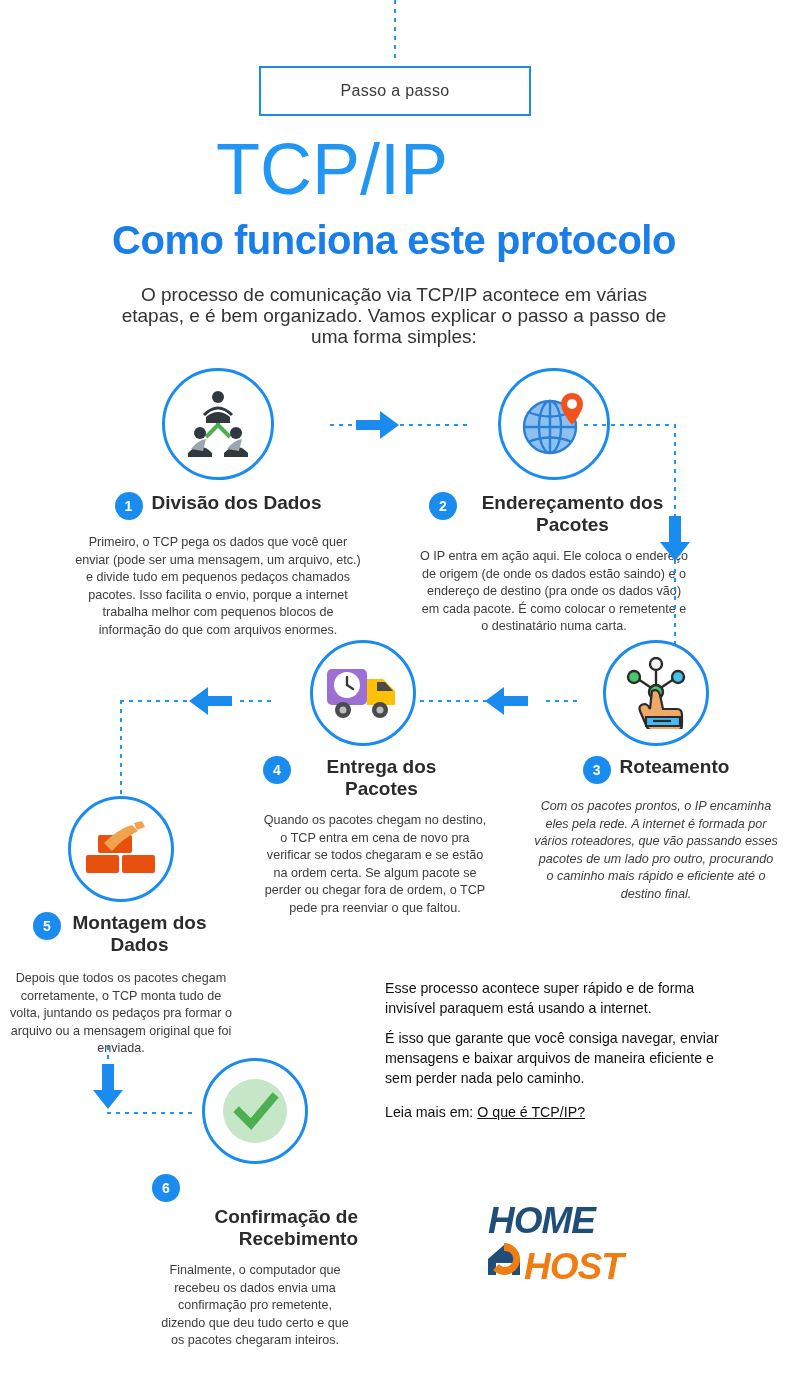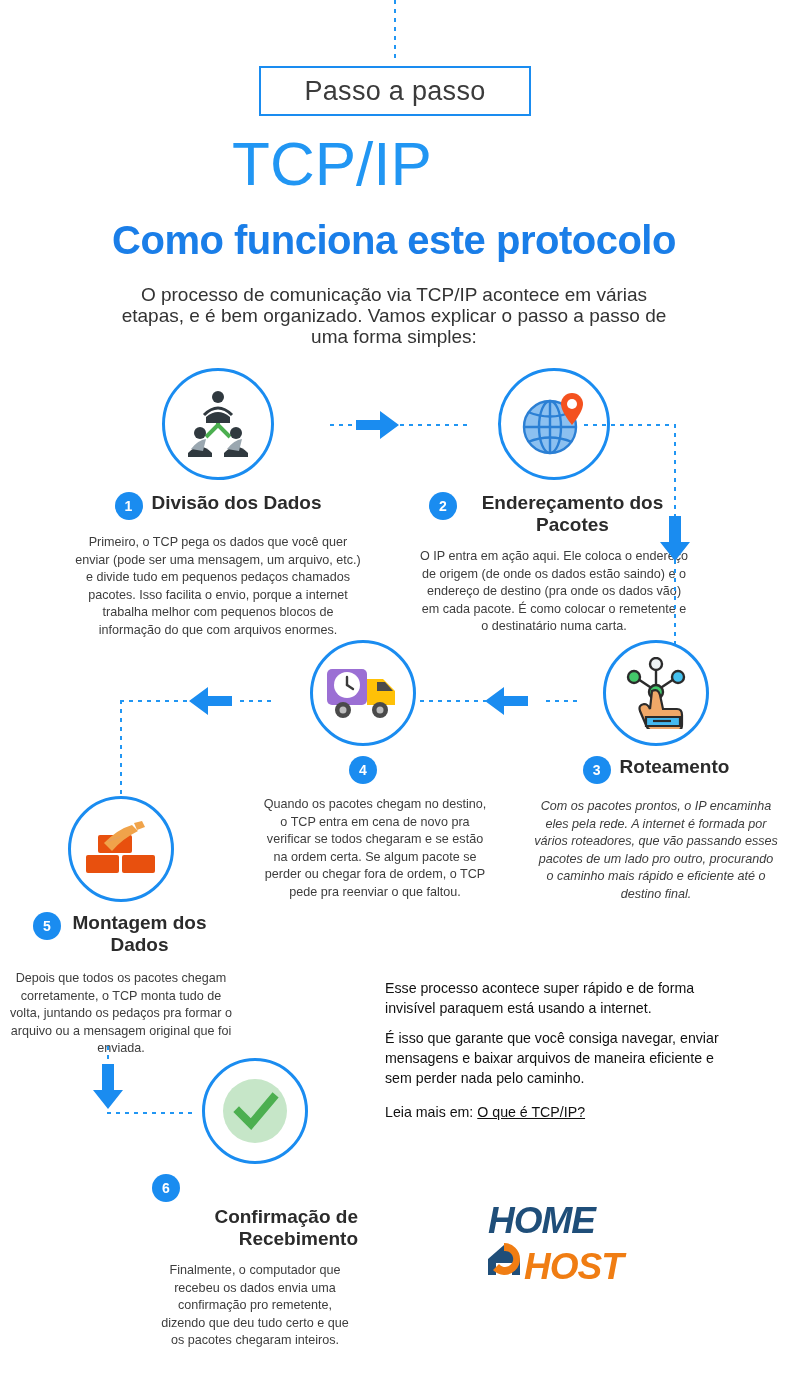--- a/index.html
+++ b/index.html
@@ -16,25 +16,25 @@
   .top-dot-line {
     position:absolute; left:394px; top:0; width:2px; height:62px;
     background-image: linear-gradient(to bottom,#2196f3 50%, transparent 50%);
     background-size: 2px 9px;
   }
   .badge-box {
     position:absolute; left:259px; top:66px; width:272px; height:50px;
     border:2px solid #1a8cf0; display:flex; align-items:center; justify-content:center;
     background:#fff;
   }
-  .badge-box span { font-size:27px; color:#3b3b3b; letter-spacing:.3px; }
+  .badge-box span { font-size:16px; color:#3b3b3b; letter-spacing:.3px; }
 
   .title-main {
     position:absolute; left:0; top:128px; width:664px; text-align:center;
-    font-size:62px; font-weight:400; color:#2196f3; letter-spacing:0px;
+    font-size:72px; font-weight:400; color:#2196f3; letter-spacing:0px;
   }
   .title-sub {
     position:absolute; left:0; top:218px; width:788px; text-align:center;
     font-size:40px; font-weight:700; color:#1a7ee8; letter-spacing:-0.5px;
   }
   .intro {
     position:absolute; left:120px; top:284px; width:548px; text-align:center;
     font-size:19px; line-height:21px; color:#333;
   }
 
@@ -207,20 +207,21 @@
           </g>
           <circle cx="18" cy="45" r="8" fill="#4a4a4a"></circle>
             <circle cx="18" cy="45" r="3.5" fill="#bdbdbd"></circle>
           <circle cx="55" cy="45" r="8" fill="#4a4a4a"></circle>
             <circle cx="55" cy="45" r="3.5" fill="#bdbdbd"></circle>
         </svg>
       </div>
     </div>
     <div class="step-head" style="justify-content:center; margin-top:10px; max-width:200px; margin-left:auto; margin-right:auto;">
       <div class="num">4</div>
+      <div class="step-title" style="text-align:center;">Entrega dos Pacotes</div>
     </div>
     <div class="step-body" style="margin-top:12px; padding:0 4px;margin-left:24px;">Quando os pacotes chegam no destino, o TCP entra em cena de novo pra verificar se todos chegaram e se estão na ordem certa. Se algum pacote se perder ou chegar fora de ordem, o TCP pede pra reenviar o que faltou.</div>
   </div>
 
   <div class="dot-h" style="left:240px; top:700px; width:34px;"></div>
   <svg class="arrow" style="left:188px; top:686px;" width="44" height="30" viewBox="0 0 44 30">
     <path d="M44 10 h-24 V1 L1 15 l19 14 v-9 h24 z" fill="#1a8cf0"></path>
   </svg>
   <div class="dot-h" style="left:120px; top:700px; width:70px;"></div>
   <div class="dot-v" style="left:120px; top:700px; height:96px;"></div>

